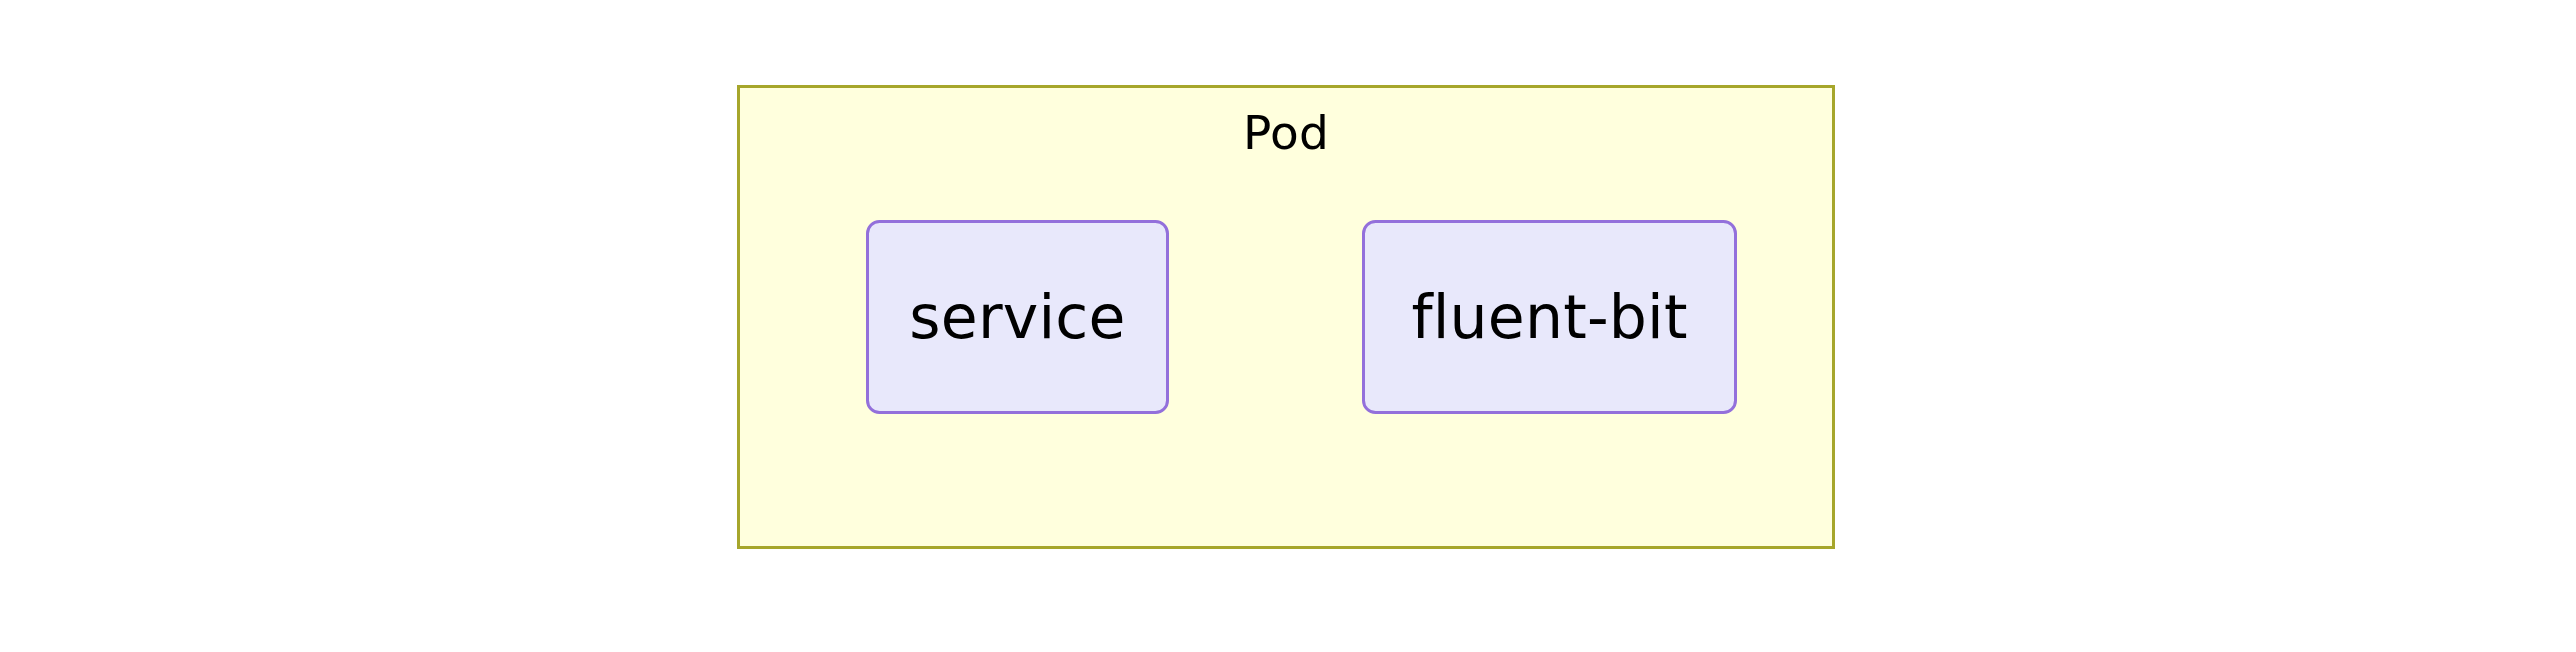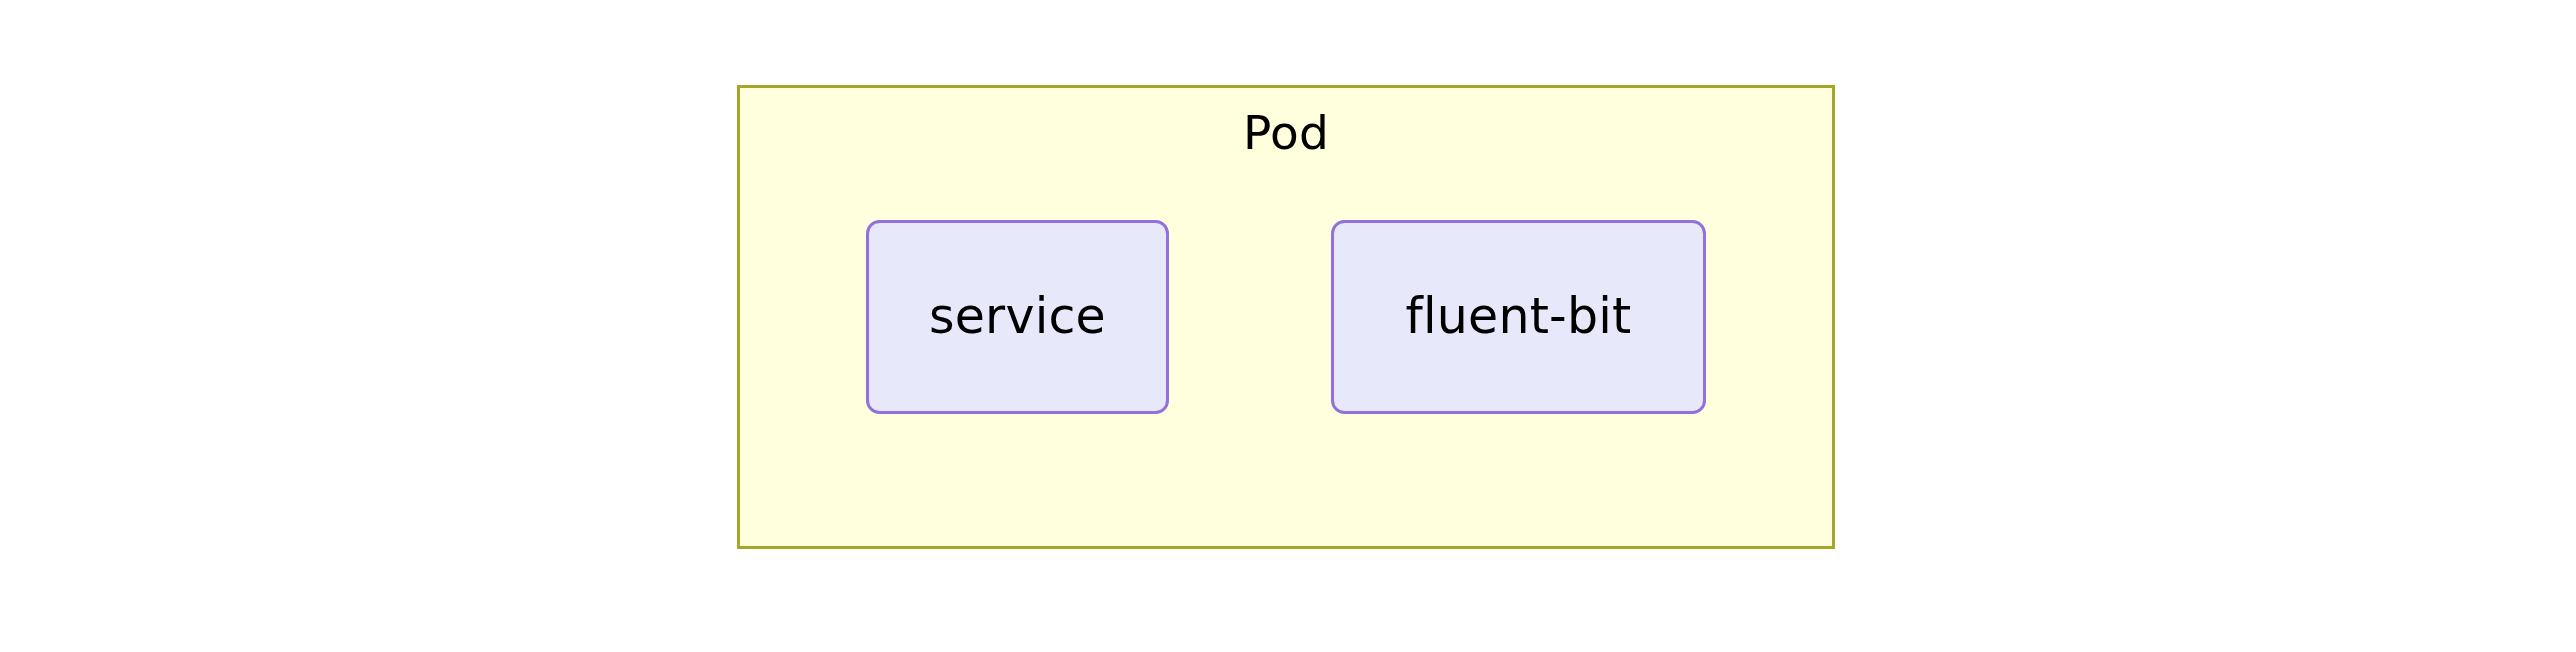--- a/index.html
+++ b/index.html
@@ -51,37 +51,37 @@
     box-sizing: border-box;
     background: #e8e8fb;
     border: 3.6px solid #9370db;
     border-radius: 13.5px;
     display: flex;
     align-items: center;
     justify-content: center;
   }
 
   .node-label {
-    font-size: 49px;
+    font-size: 60px;
     line-height: 1.1;
     font-weight: 400;
     color: #000000;
     white-space: nowrap;
     letter-spacing: 0.2px;
   }
 
   .node-service {
     left: 126px;
     top: 132px;
     width: 303px;
     height: 194px;
   }
 
   .node-fluentbit {
-    left: 591px;
+    left: 622px;
     top: 132px;
     width: 375px;
     height: 194px;
   }
 </style>
 </head>
 <body>
 
 <div id="canvas">
 

